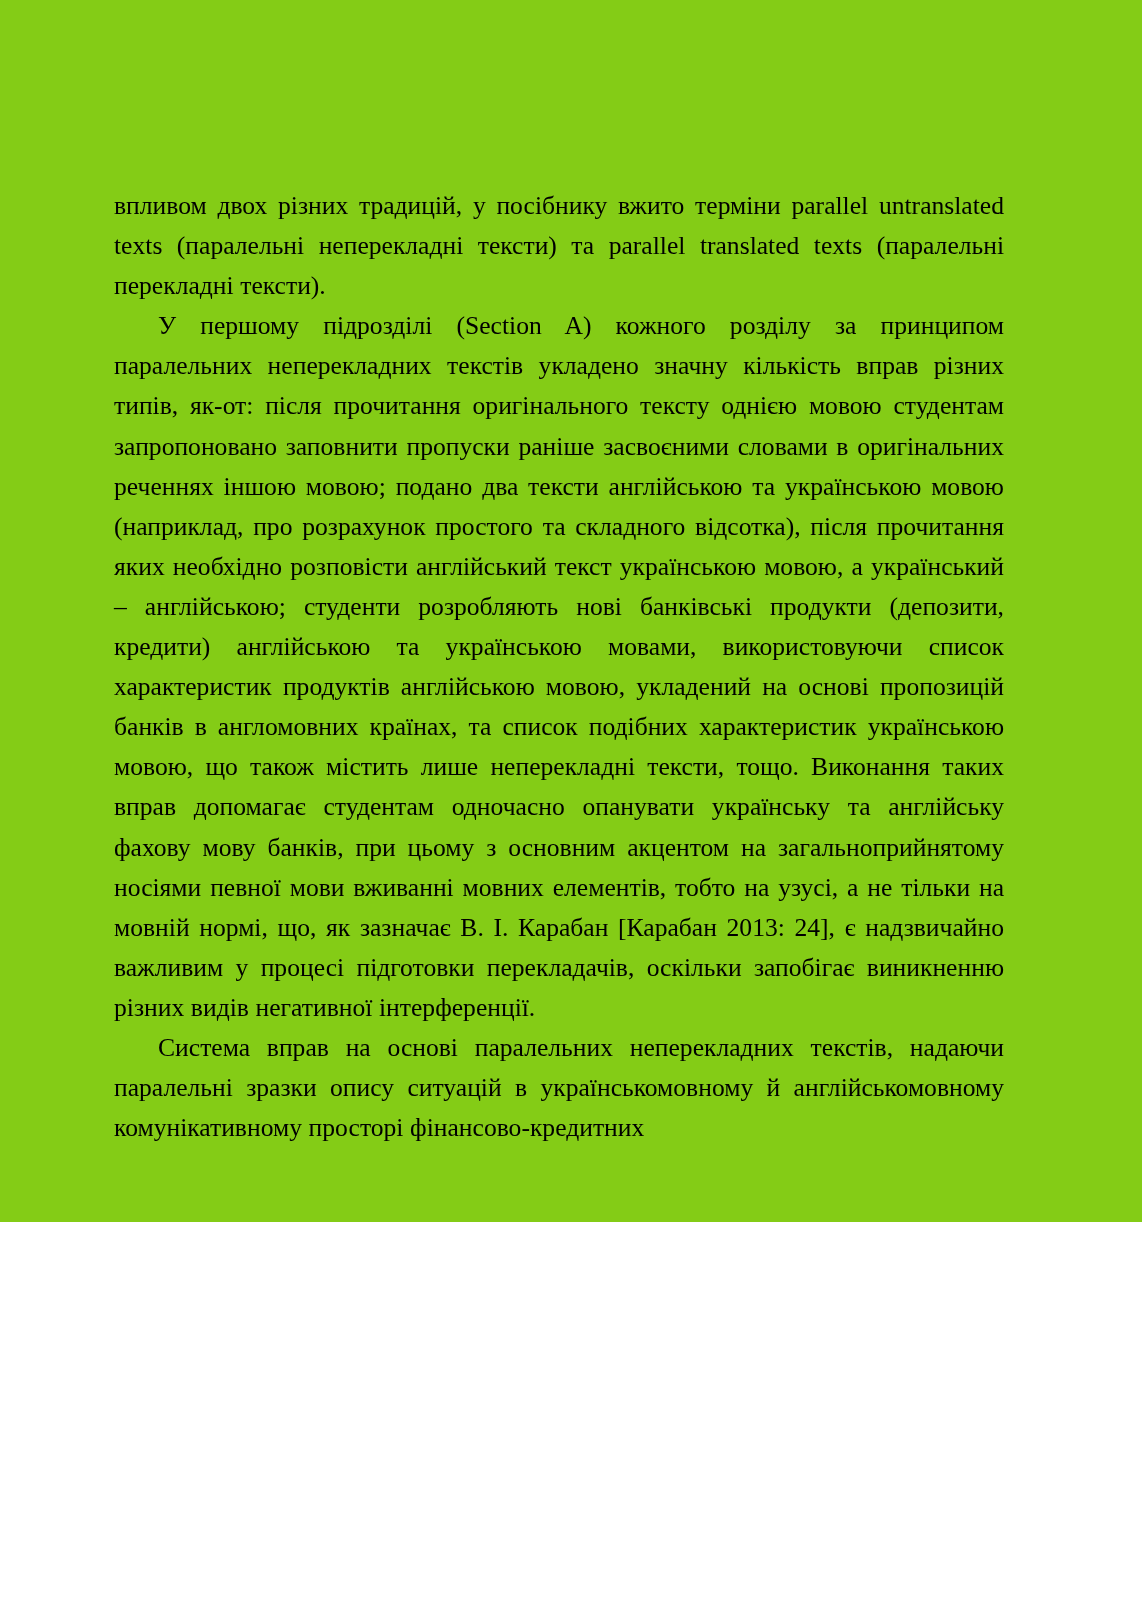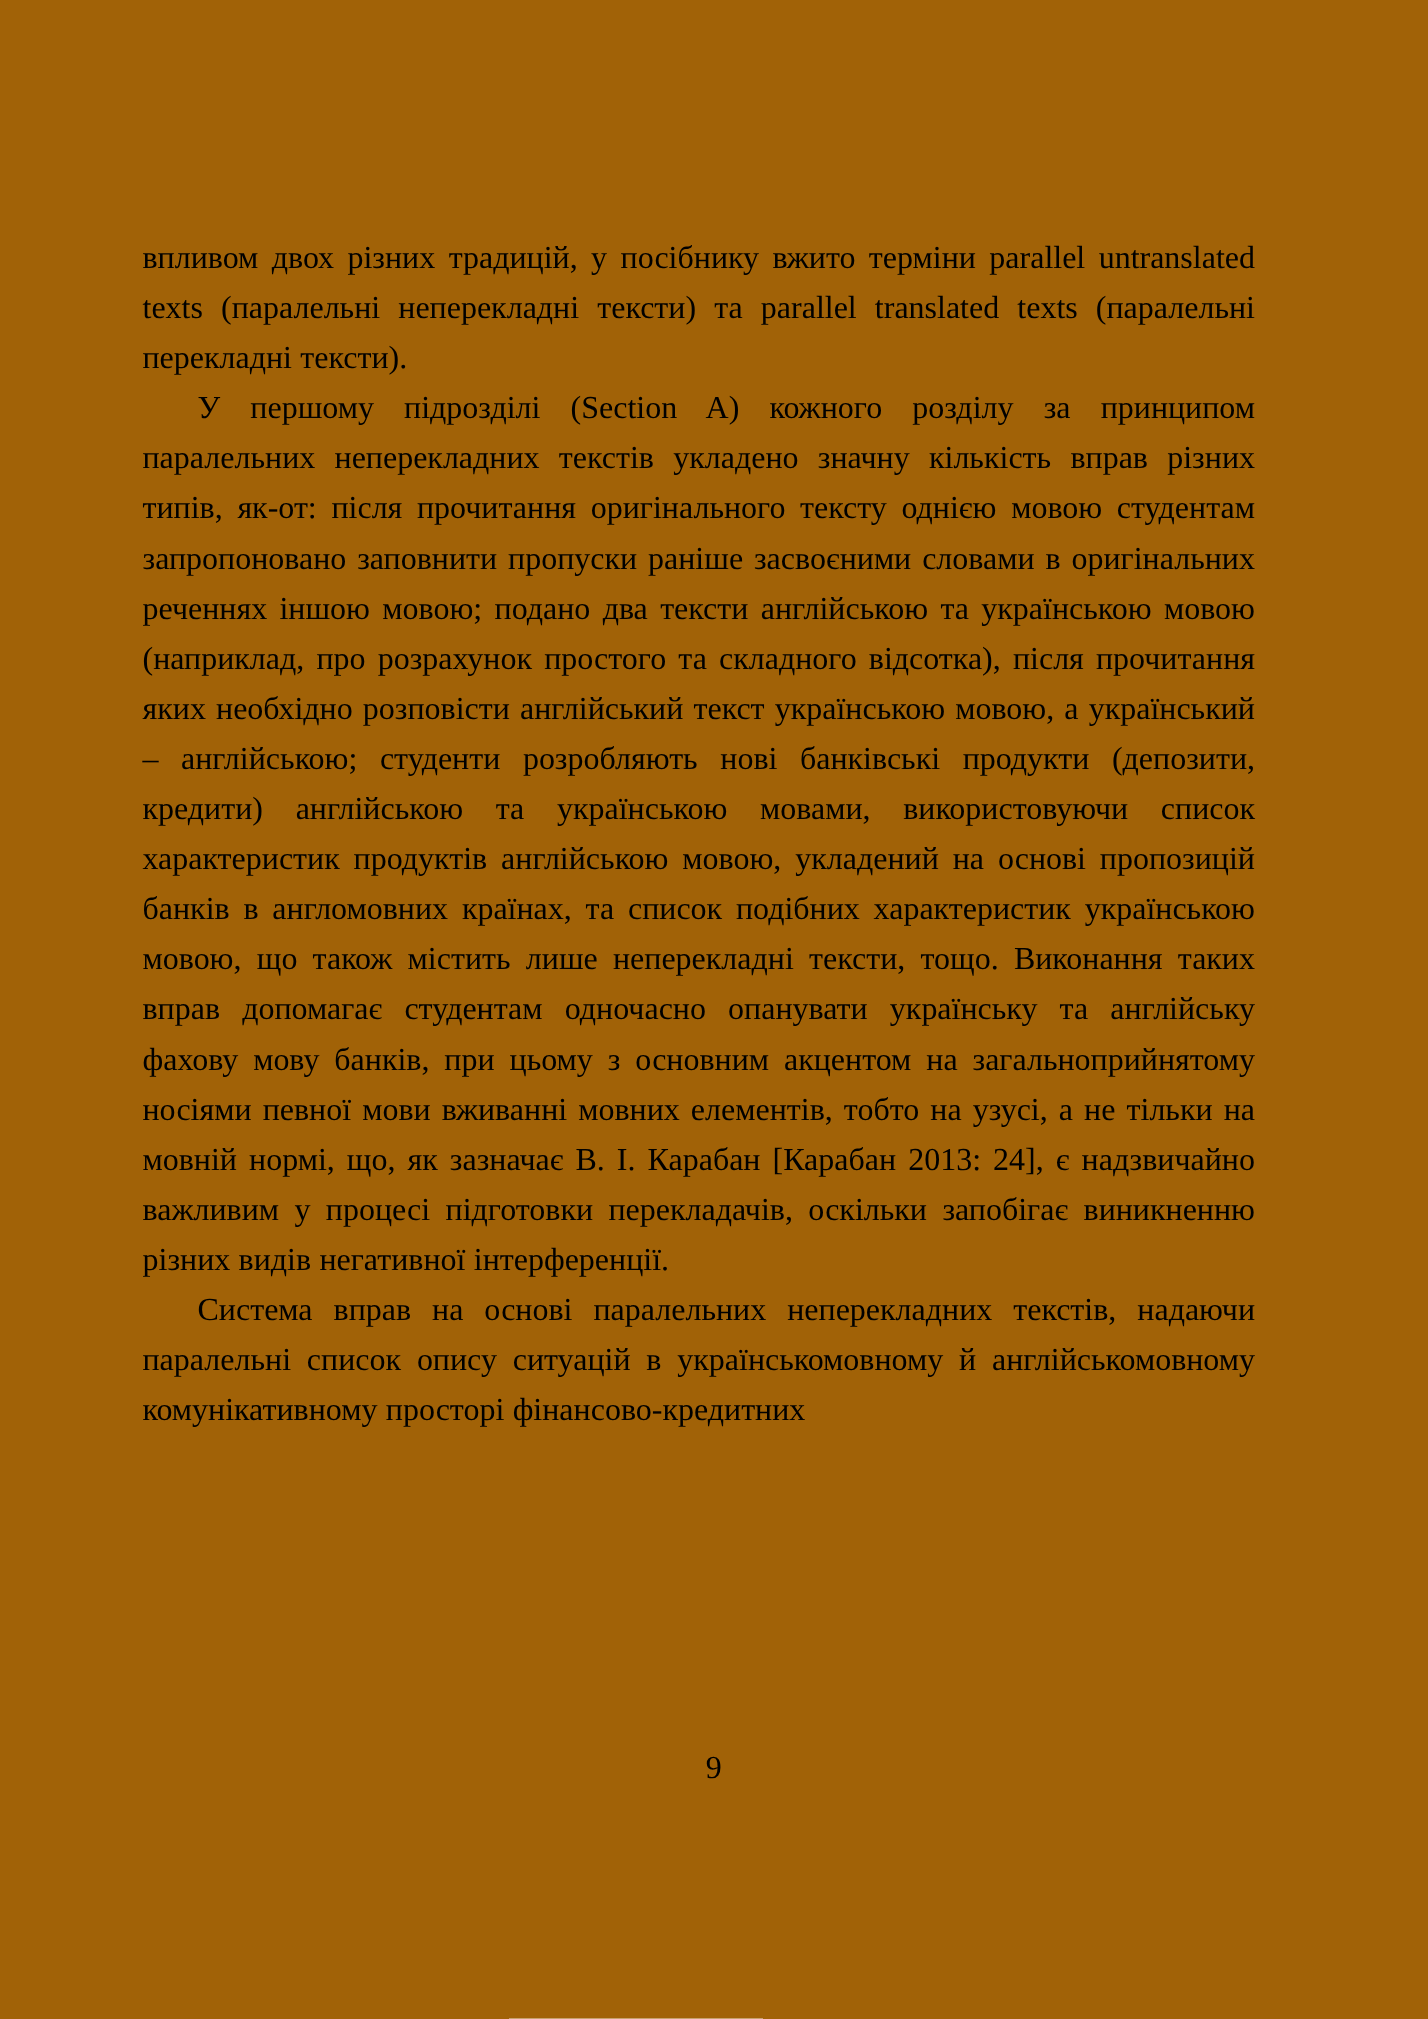--- a/index.html
+++ b/index.html
@@ -8,22 +8,22 @@
     padding: 0;
     background: #ffffff;
   }
   body {
     font-family: "Liberation Serif", "DejaVu Serif", serif;
     color: #000000;
   }
   .page {
     position: relative;
     width: 1142px;
-    height: 1615px;
-    background: #a16207;
+    height: 1222px;
+    background: #84cc16;
     margin: 0 auto;
     overflow: hidden;
     box-sizing: border-box;
   }
   .text-column {
     position: absolute;
     left: 114px;
     top: 186px;
     width: 890px;
   }
@@ -52,18 +52,18 @@
   }
 </style>
 </head>
 <body>
 
 <div class="page">
 
   <div class="text-column">
     <p class="para">впливом двох різних традицій, у посібнику вжито терміни parallel untranslated texts (паралельні неперекладні тексти) та parallel translated texts (паралельні перекладні тексти).</p>
     <p class="para indent">У першому підрозділі (Section A) кожного розділу за принципом паралельних неперекладних текстів укладено значну кількість вправ різних типів, як-от: після прочитання оригінального тексту однією мовою студентам запропоновано заповнити пропуски раніше засвоєними словами в оригінальних реченнях іншою мовою; подано два тексти англійською та українською мовою (наприклад, про розрахунок простого та складного відсотка), після прочитання яких необхідно розповісти англійський текст українською мовою, а український – англійською; студенти розробляють нові банківські продукти (депозити, кредити) англійською та українською мовами, використовуючи список характеристик продуктів англійською мовою, укладений на основі пропозицій банків в англомовних країнах, та список подібних характеристик українською мовою, що також містить лише неперекладні тексти, тощо. Виконання таких вправ допомагає студентам одночасно опанувати українську та англійську фахову мову банків, при цьому з основним акцентом на загальноприйнятому носіями певної мови вживанні мовних елементів, тобто на узусі, а не тільки на мовній нормі, що, як зазначає В. І. Карабан [Карабан 2013: 24], є надзвичайно важливим у процесі підготовки перекладачів, оскільки запобігає виникненню різних видів негативної інтерференції.</p>
-    <p class="para indent">Система вправ на основі паралельних неперекладних текстів, надаючи паралельні список опису ситуацій в українськомовному й англійськомовному комунікативному просторі фінансово-кредитних</p>
+    <p class="para indent">Система вправ на основі паралельних неперекладних текстів, надаючи паралельні зразки опису ситуацій в українськомовному й англійськомовному комунікативному просторі фінансово-кредитних</p>
   </div>
 
   <div class="page-number">9</div>
 
 </div>
 
 </body></html>

